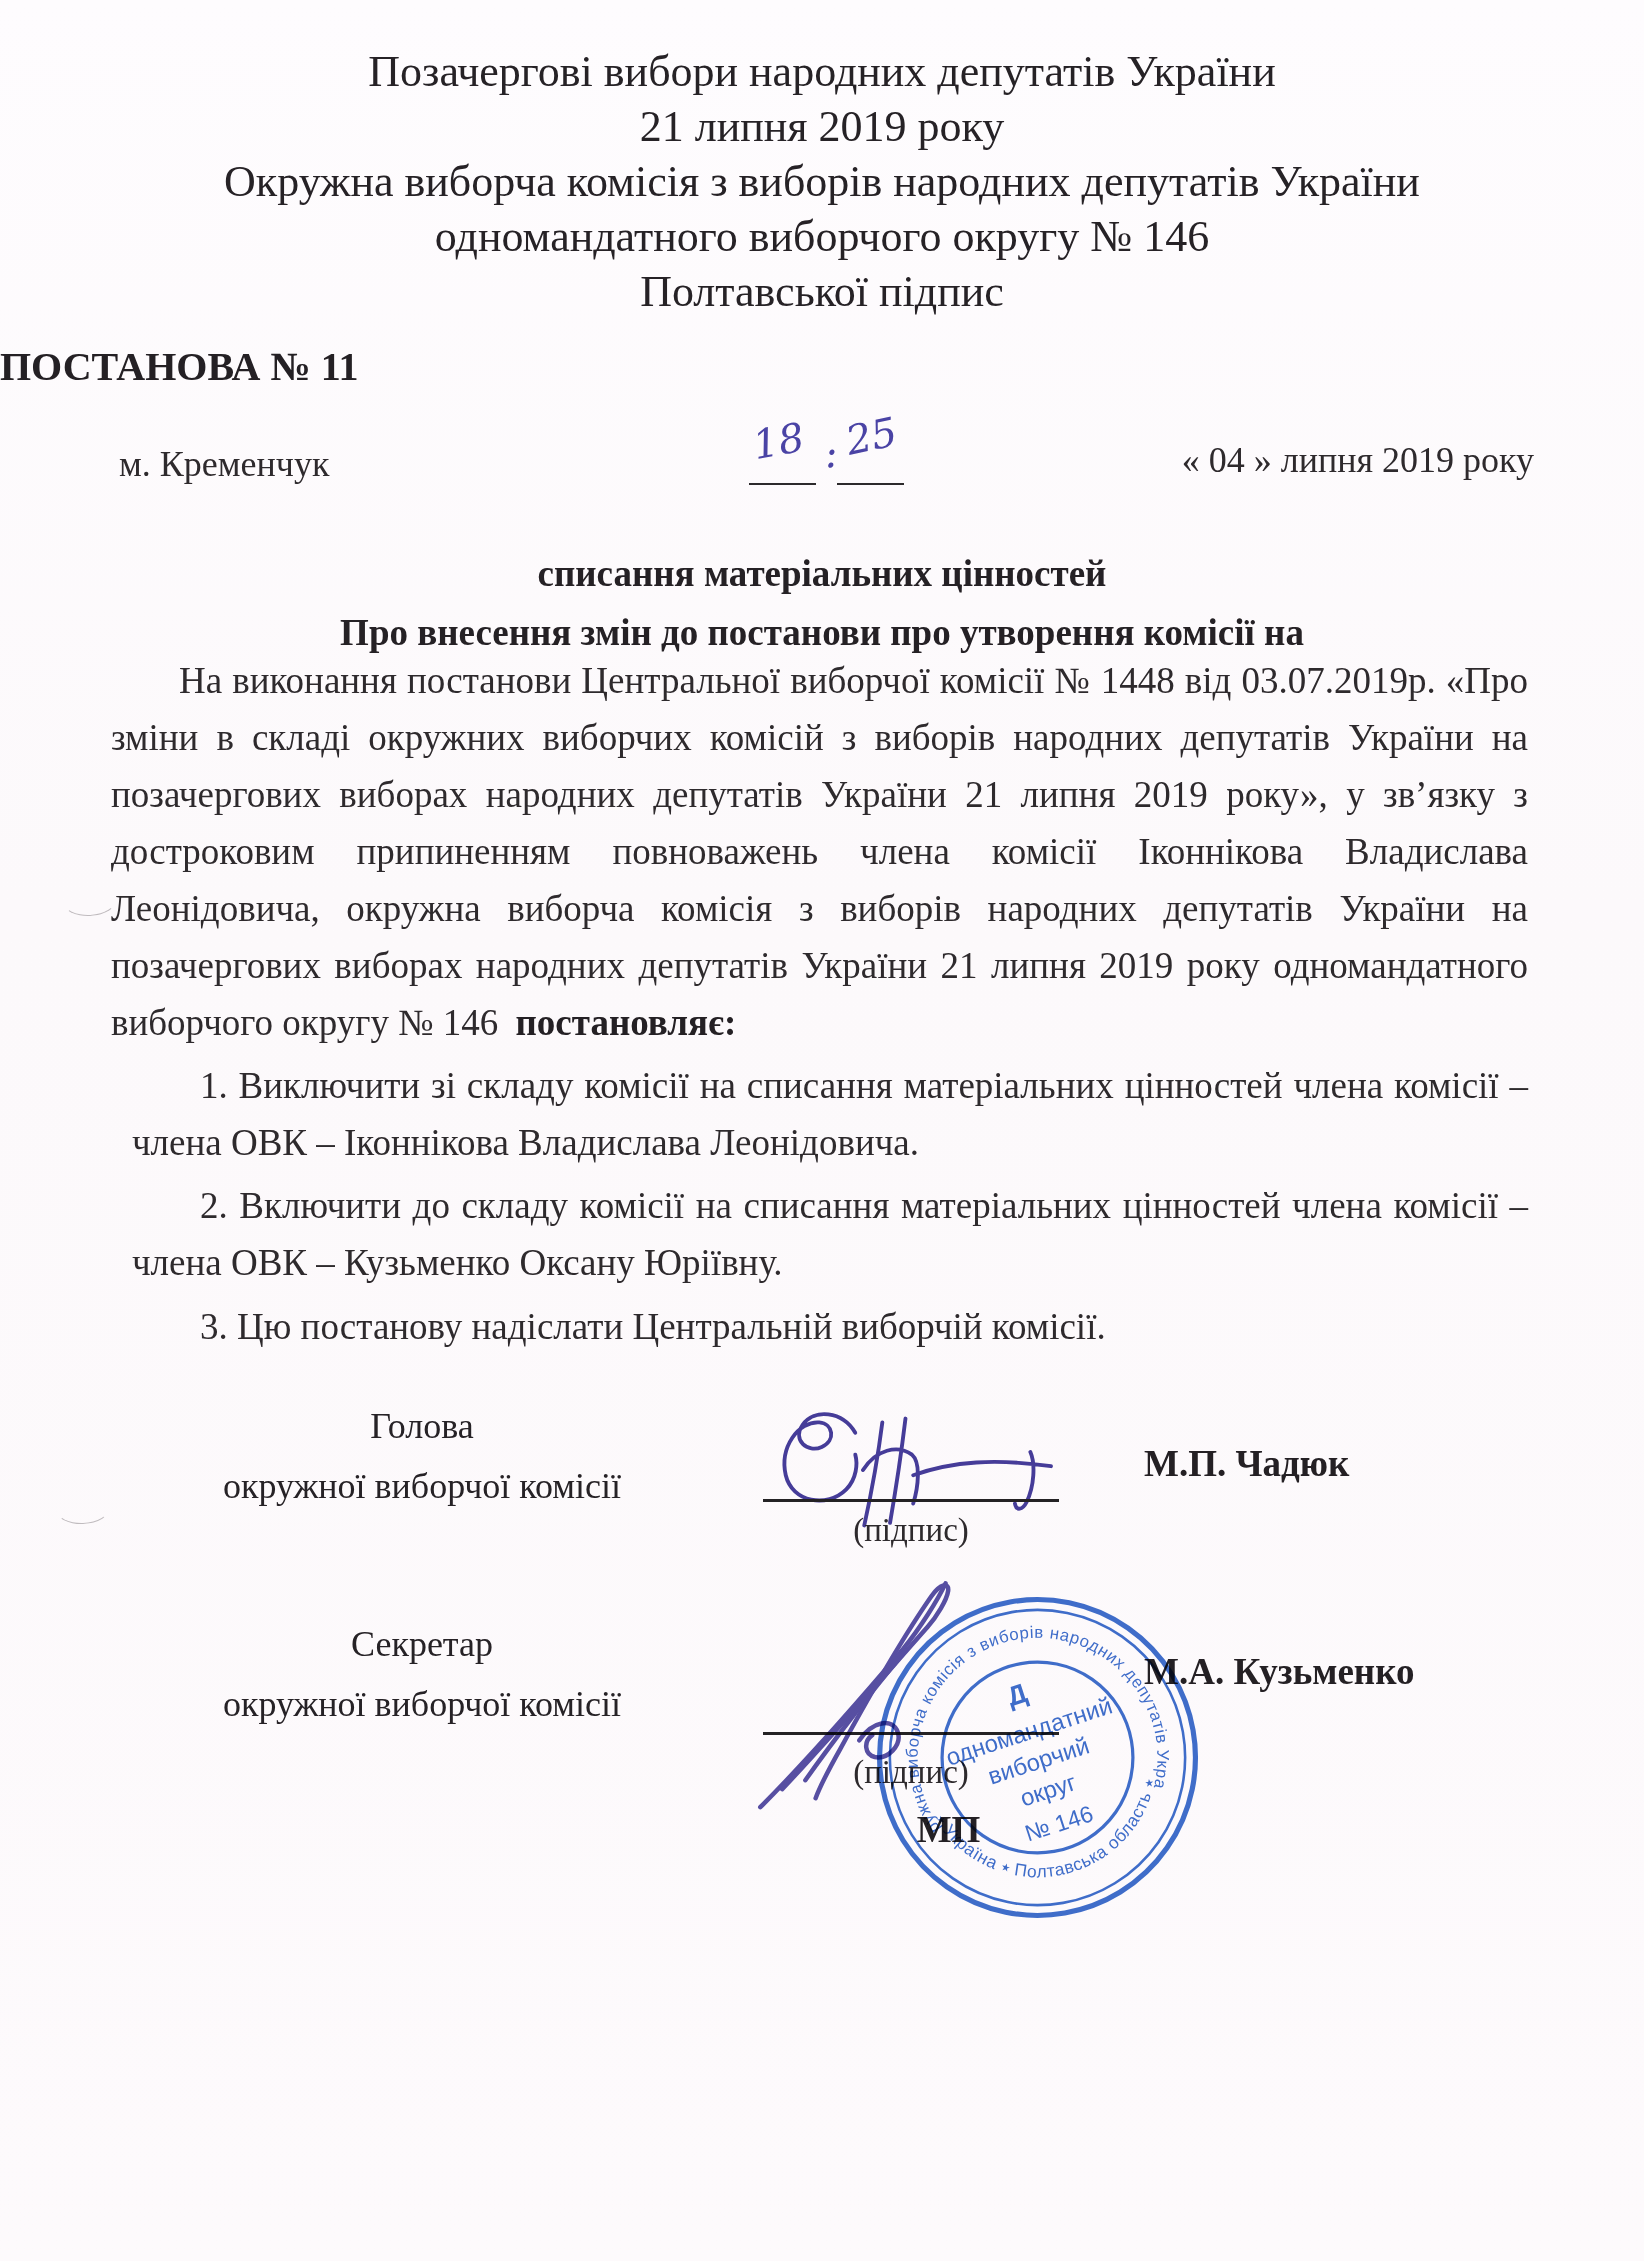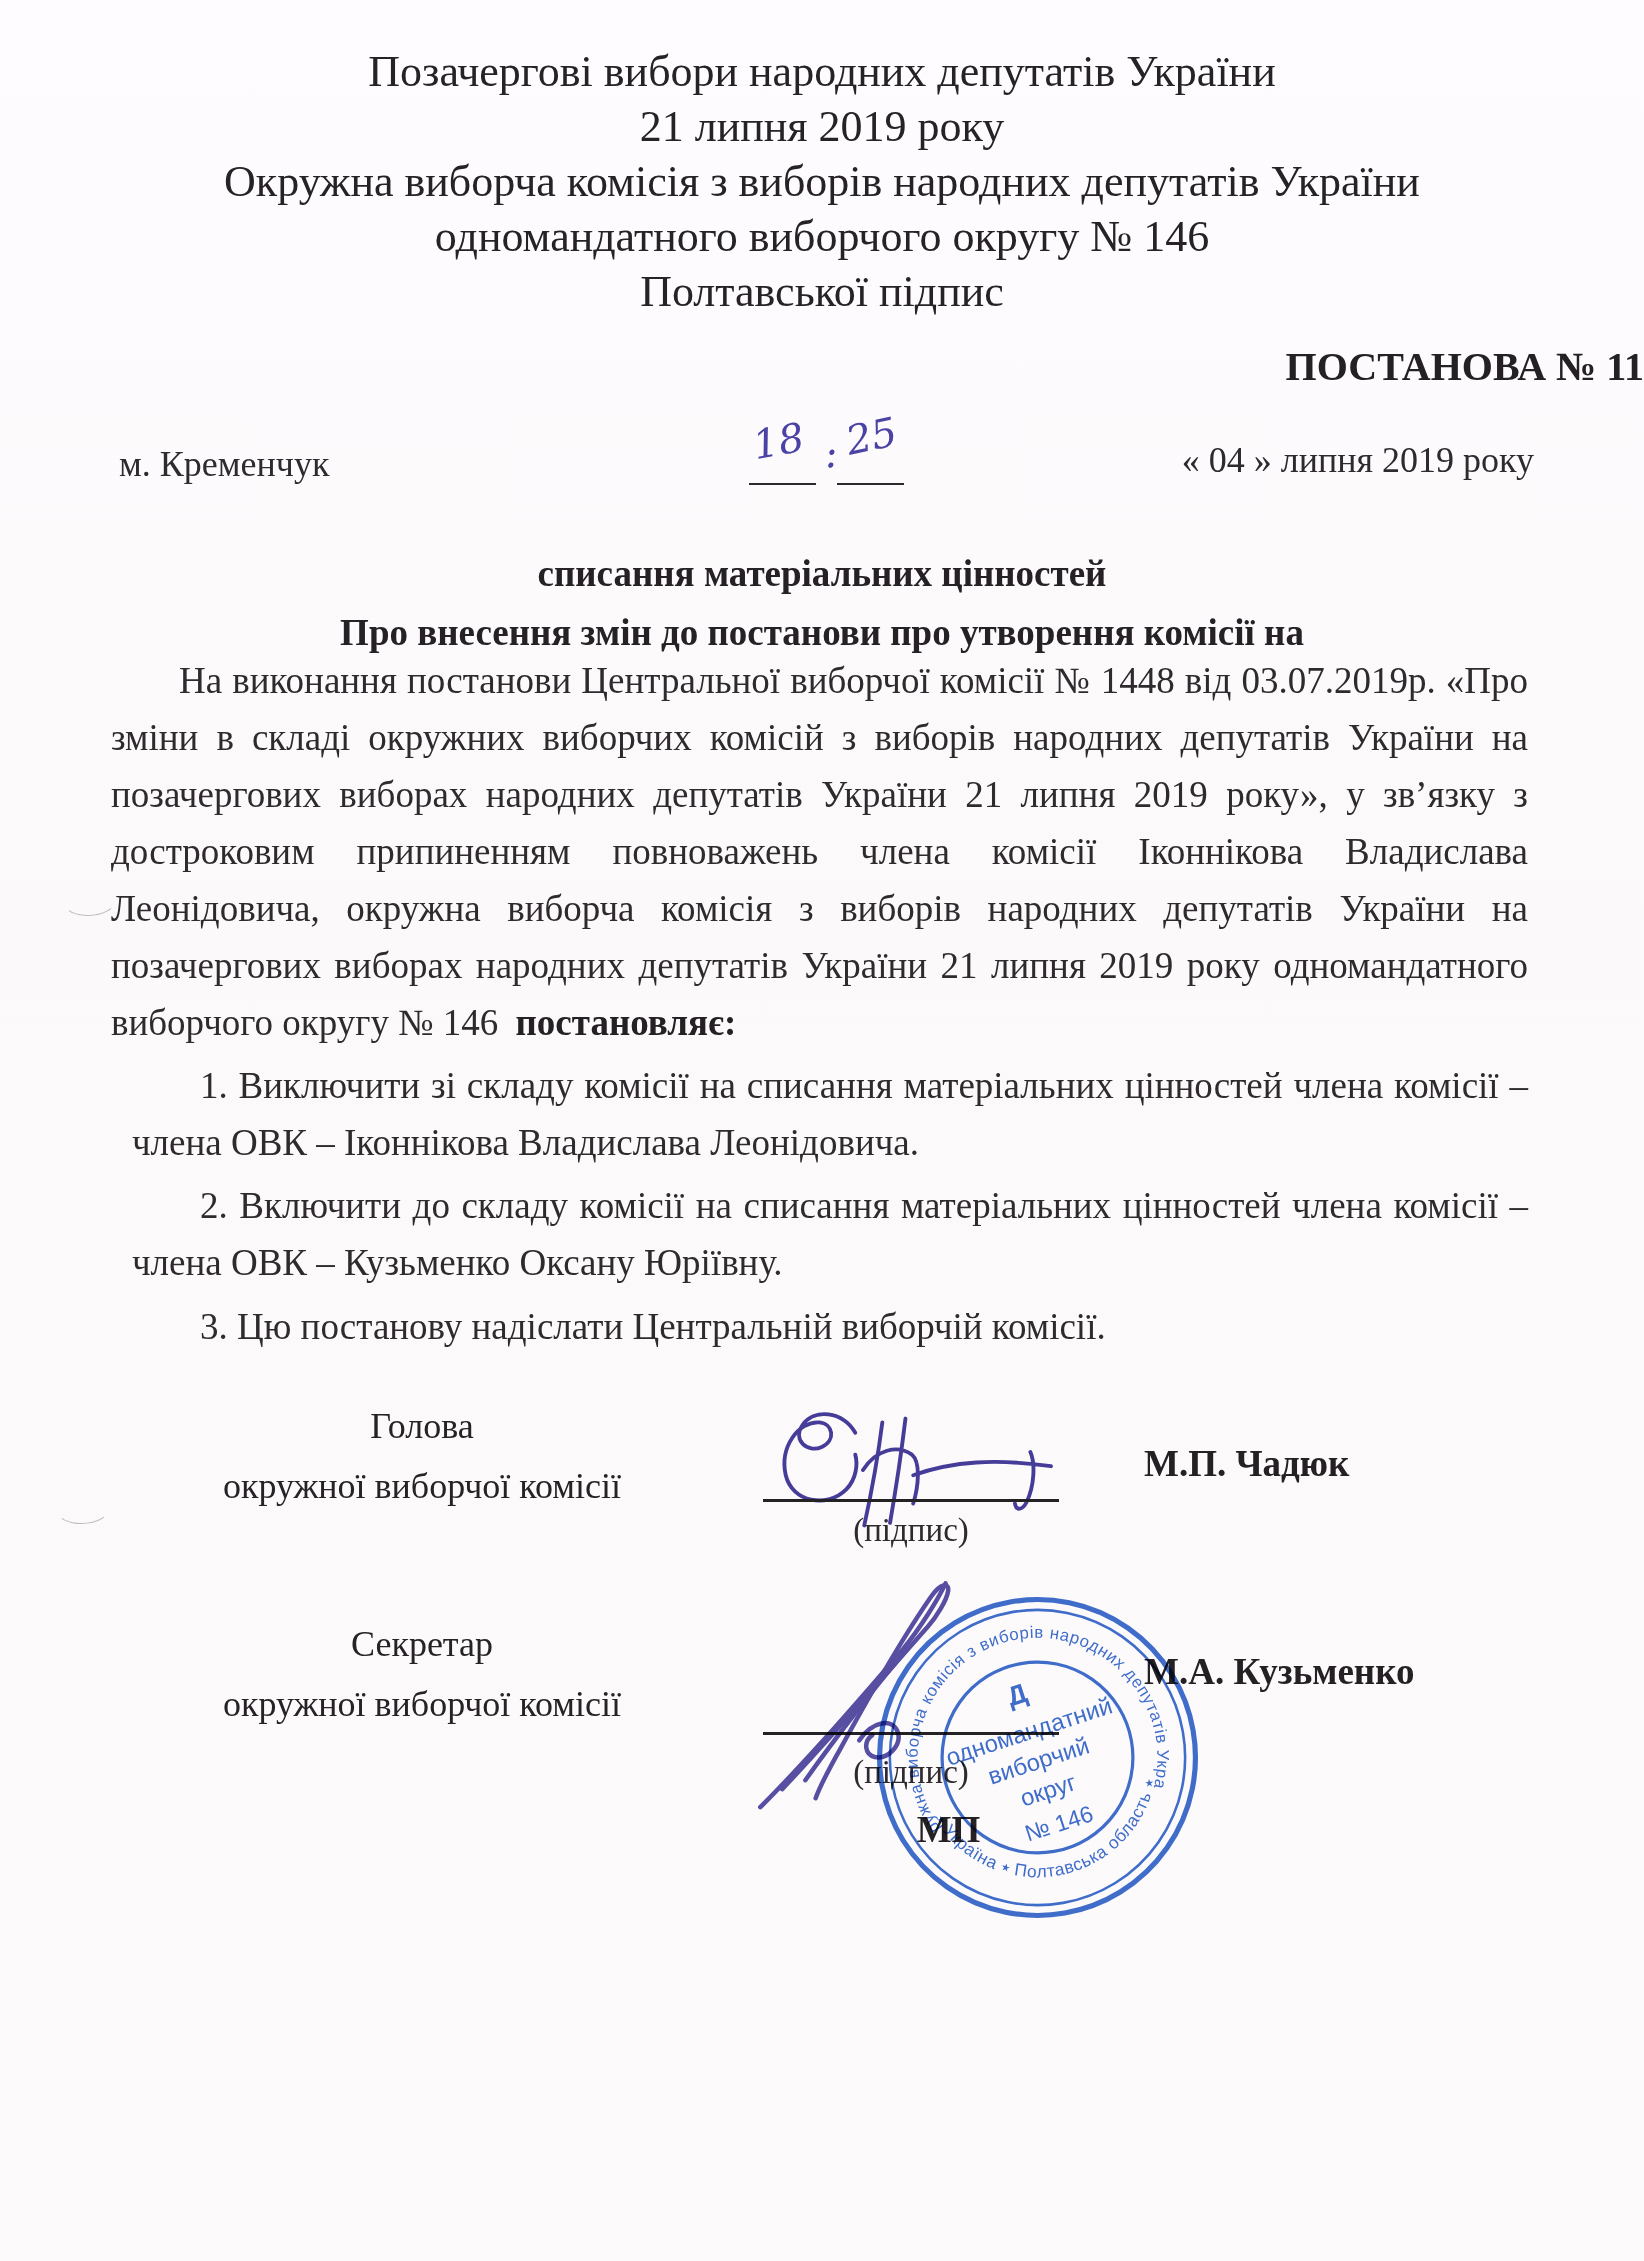--- a/index.html
+++ b/index.html
@@ -11,21 +11,21 @@
     background-image:linear-gradient(180deg,#fefcfe 0%,#fcf9fb 40%,#fdfafc 100%);
     font-family:"Liberation Serif","DejaVu Serif",serif;
     color:#2e2a2d;
     overflow:hidden;
   }
   
   .doc-header{position:absolute;top:44px;left:0;width:100%;text-align:center;}
   .header-line{font-weight:normal;font-size:44px;line-height:55px;color:#262226;}
   .doc-title{
     position:absolute;top:343px;left:0;width:100%;
-    text-align:right;font-weight:bold;font-size:40px;color:#242024;
+    text-align:left;font-weight:bold;font-size:40px;color:#242024;
   }
   
   .place-date-row{position:absolute;top:430px;left:119px;right:110px;height:77px;font-size:36px;}
   .place{position:absolute;left:0;top:13px;}
   .date{position:absolute;right:0;top:9px;}
   .time-field{position:absolute;left:630px;top:-17px;width:180px;height:90px;}
   .hand{font-style:italic;font-size:40px;font-family:"DejaVu Serif","Liberation Serif",serif;}
   .hand-hours{position:absolute;left:3.9px;top:5.2px;transform:rotate(-10deg);}
   .hand-colon{position:absolute;left:75px;top:17px;transform:rotate(-6deg);}
   .hand-minutes{position:absolute;left:97px;top:0px;transform:rotate(-12deg);}

